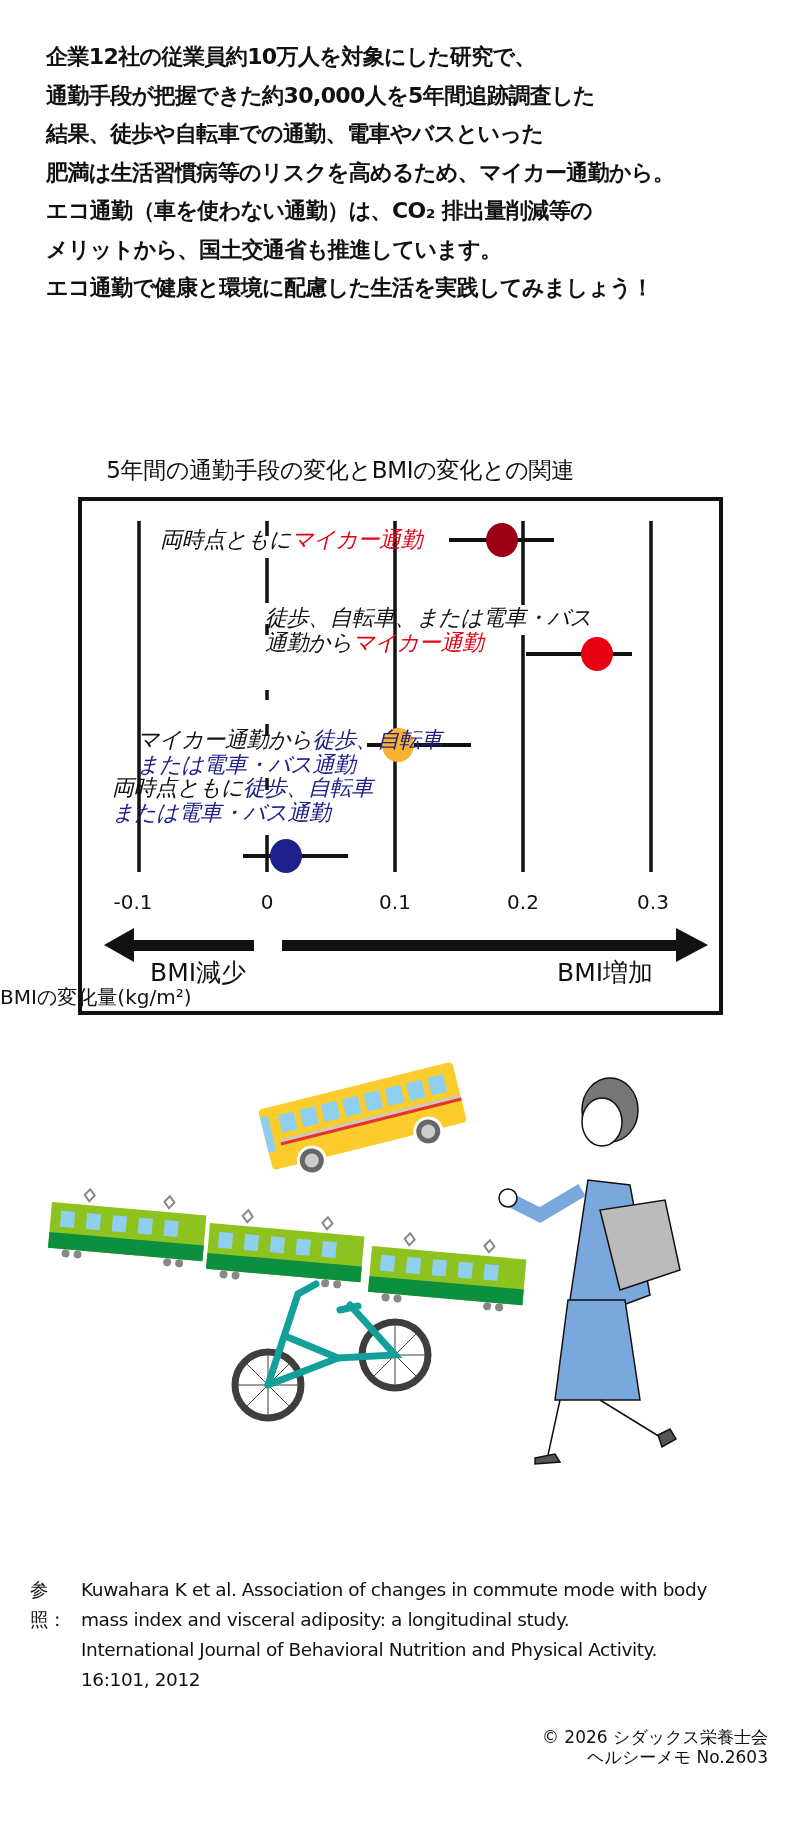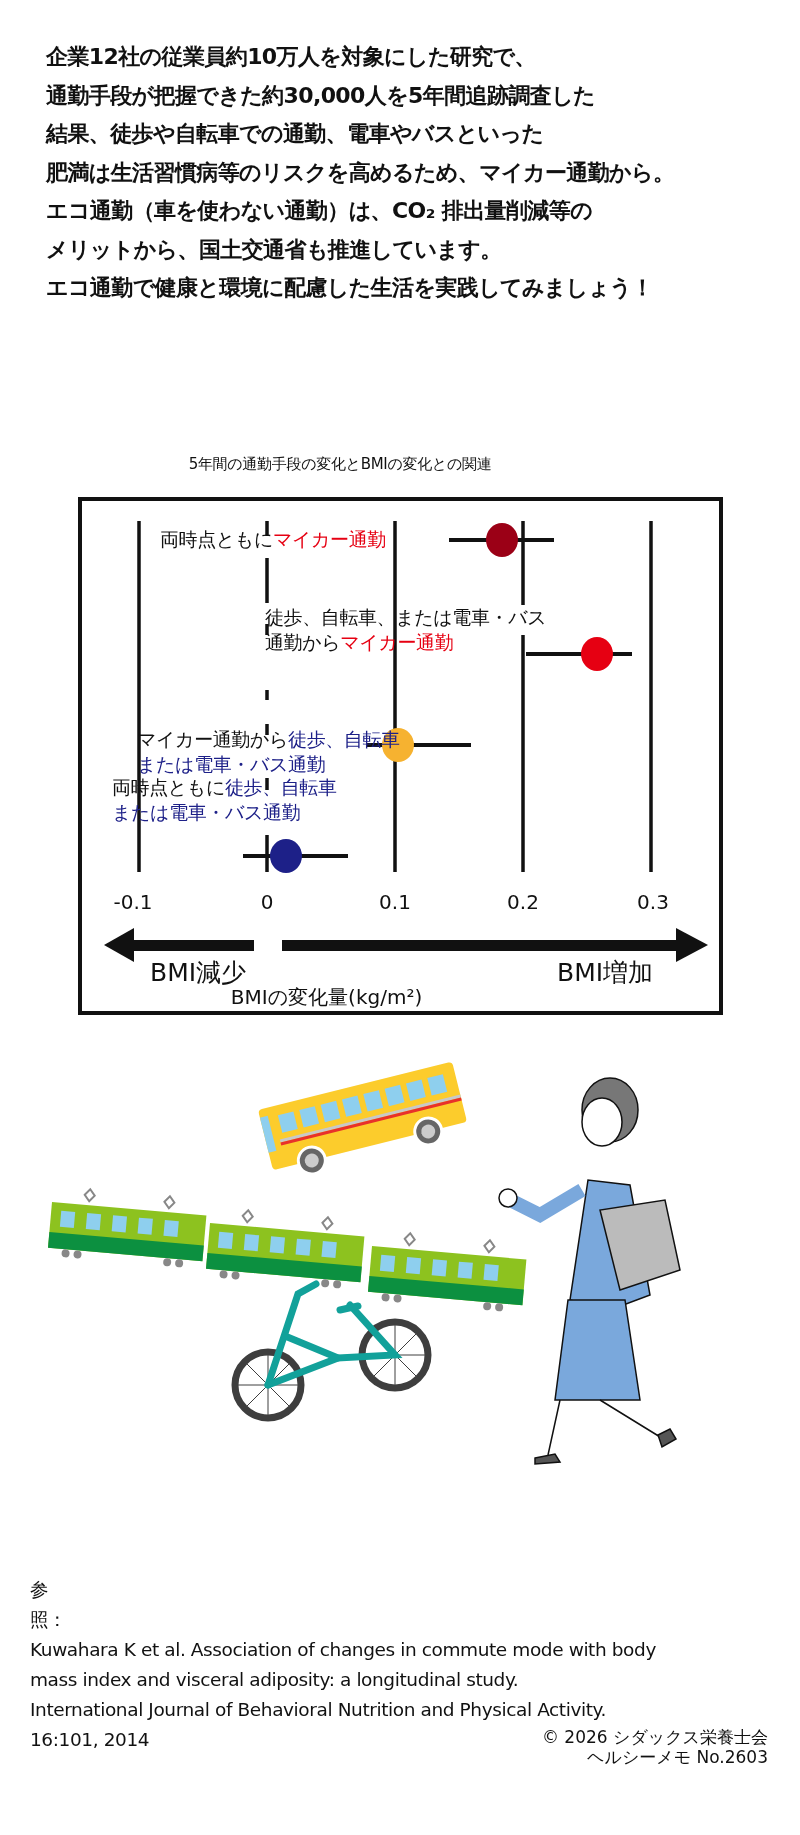--- a/index.html
+++ b/index.html
@@ -1,33 +1,33 @@
 <!DOCTYPE html>
 <html><head>
 <meta charset="utf-8">
 <style>
   html, body { margin: 0; padding: 0; background: #ffffff; }
   body { width: 800px; height: 1835px; position: relative; overflow: hidden;
          font-family: "DejaVu Sans", "Liberation Sans", sans-serif; color: #111; }
   .intro { position: absolute; left: 46px; top: 38px; width: 770px; }
   .intro .line { font-size: 22px; font-weight: bold; line-height: 38.5px; white-space: nowrap; letter-spacing: -0.6px; }
   .chart-title { position: absolute; left: 0; width: 680px; top: 455px; text-align: center;
-                 font-size: 15px; letter-spacing: -0.3px; }
+                 font-size: 23px; letter-spacing: -0.3px; }
   .chart-box { position: absolute; left: 78px; top: 497px; width: 645px; height: 518px;
                border: 4px solid #111; box-sizing: border-box; }
   .chart-svg { position: absolute; left: 0; top: 0; }
-  .lbl { position: absolute; font-size: 19px; line-height: 25px; white-space: nowrap; letter-spacing: -0.4px; }
+  .lbl { position: absolute; font-size: 22px; line-height: 25px; white-space: nowrap; letter-spacing: -0.4px; font-style: italic; }
   .red { color: #e60012; }
   .blue { color: #1d2088; }
   .tick { position: absolute; font-size: 20px; top: 890px; transform: translateX(-50%); }
   .arrow-lbl { position: absolute; font-size: 25px; top: 956px; }
-  .axis-title { position: absolute; font-size: 20px; top: 984px; left: 0; width: 653px; text-align: center; }
+  .axis-title { position: absolute; font-size: 20px; top: 984px; left: 0; width: 653px; }
   .illus { position: absolute; left: 40px; top: 1040px; }
   .ref { position: absolute; left: 30px; top: 1575px; font-size: 18.5px; line-height: 30px; letter-spacing: -0.4px; }
-  .ref .row { display: flex; flex-direction: column; }
+  .ref .row { display: flex; }
   .ref .head { width: 51px; flex: none; }
   .ref .body div { white-space: nowrap; }
   .credit { position: absolute; right: 32px; top: 1727px; text-align: right; font-size: 17px; line-height: 20px; }
 </style>
 </head>
 <body>
 
 <div class="intro">
   <div class="line">企業12社の従業員約10万人を対象にした研究で、</div>
   <div class="line">通勤手段が把握できた約30,000人を5年間追跡調査した</div>
@@ -220,21 +220,21 @@
   </g>
 </svg>
 
 <div class="ref">
   <div class="row">
     <div class="head">参照：</div>
     <div class="body">
       <div>Kuwahara K et al. Association of changes in commute mode with body</div>
       <div>mass index and visceral adiposity: a longitudinal study.</div>
       <div>International Journal of Behavioral Nutrition and Physical Activity.</div>
-      <div>16:101, 2014</div>
+      <div>16:101, 2012</div>
     </div>
   </div>
 </div>
 
 <div class="credit">
   <div>© 2026 シダックス栄養士会</div>
   <div>ヘルシーメモ  No.2603</div>
 </div>
 
 </body></html>

